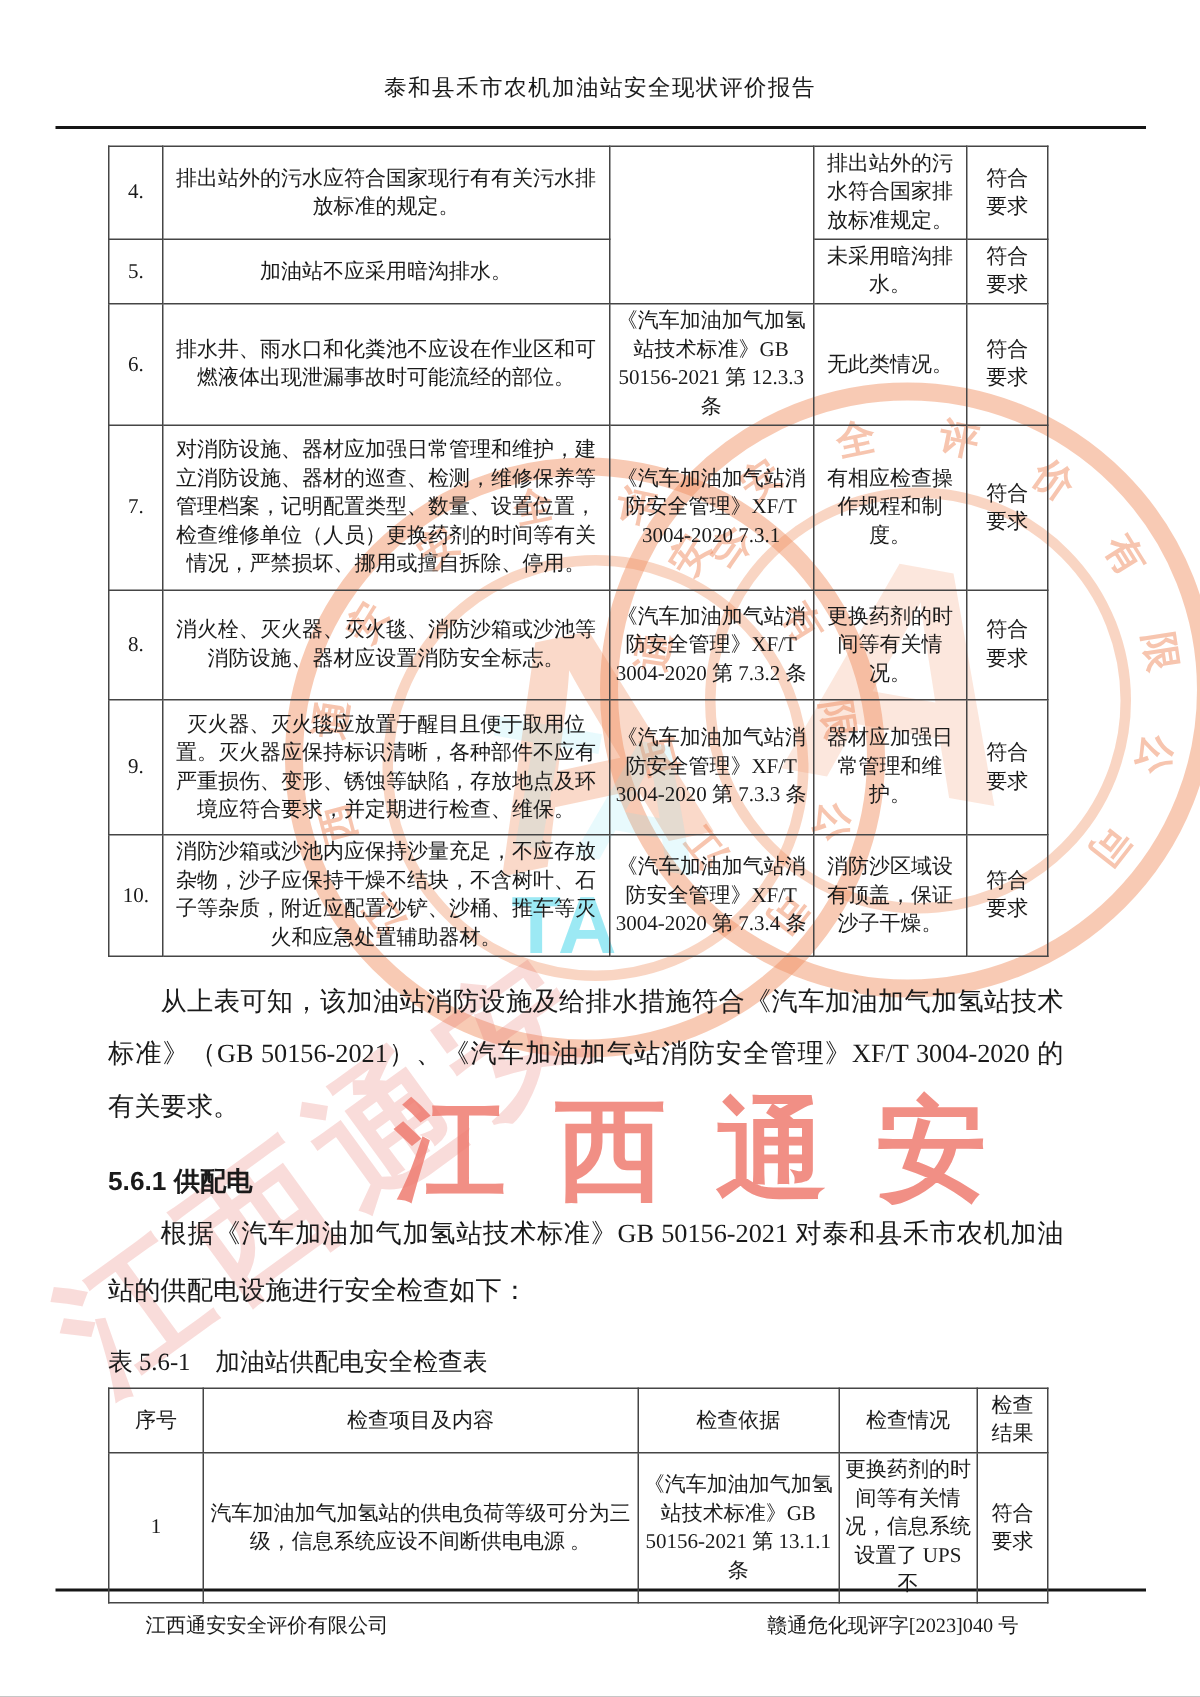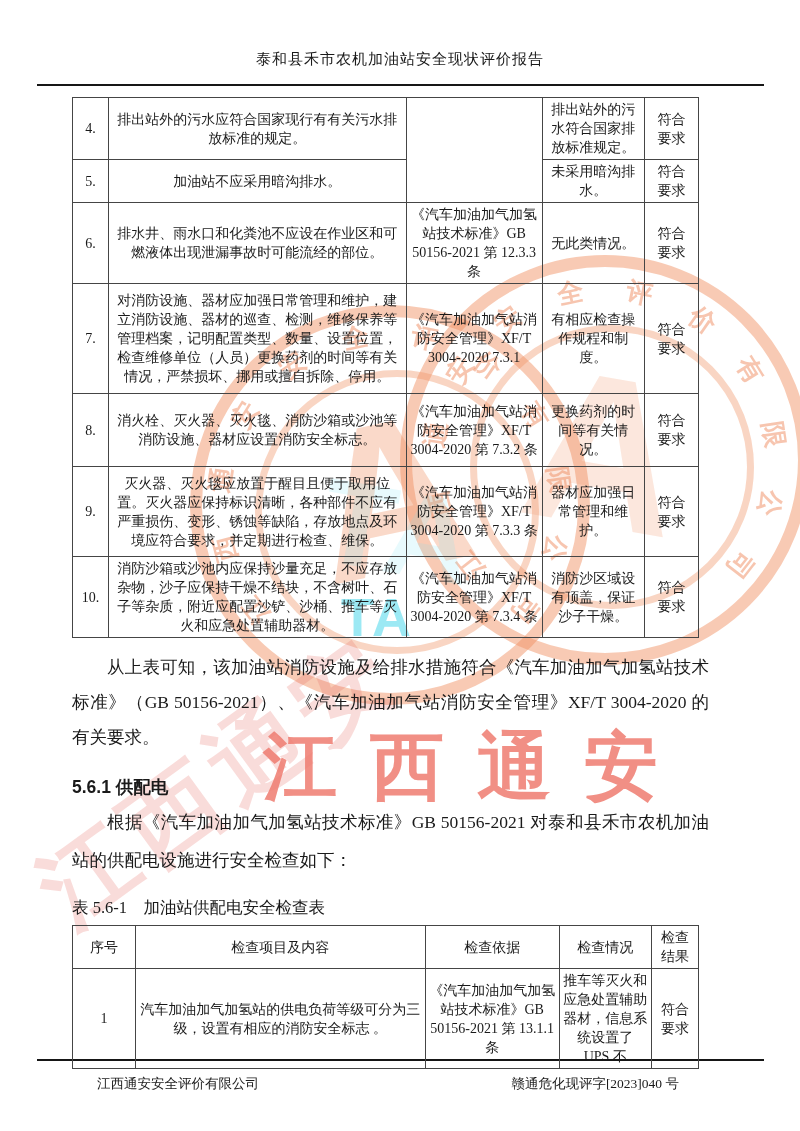--- a/index.html
+++ b/index.html
@@ -191,23 +191,23 @@
       <tbody>
           <tr style="height:42px">
         <th>序号</th>
         <th>检查项目及内容</th>
         <th>检查依据</th>
         <th>检查情况</th>
         <th><span class="w2">检查结果</span></th>
       </tr>
       <tr style="height:92px">
         <td>1</td>
-        <td>汽车加油加气加氢站的供电负荷等级可分为三级，设置有相应的消防安全标志 。</td>
+        <td>汽车加油加气加氢站的供电负荷等级可分为三级，信息系统应设不间断供电电源 。</td>
         <td>《汽车加油加气加氢站技术标准》GB 50156-2021 第 13.1.1 条</td>
-        <td>推车等灭火和应急处置辅助器材，信息系统设置了 UPS 不</td>
+        <td>更换药剂的时间等有关情况，信息系统设置了 UPS 不</td>
         <td><span class="w2">符合要求</span></td>
       </tr>
     </tbody>
       </table>
 
 
     <div class="footer-row">
       <span>江西通安安全评价有限公司</span>
       <span>赣通危化现评字[2023]040 号</span>
     </div>

